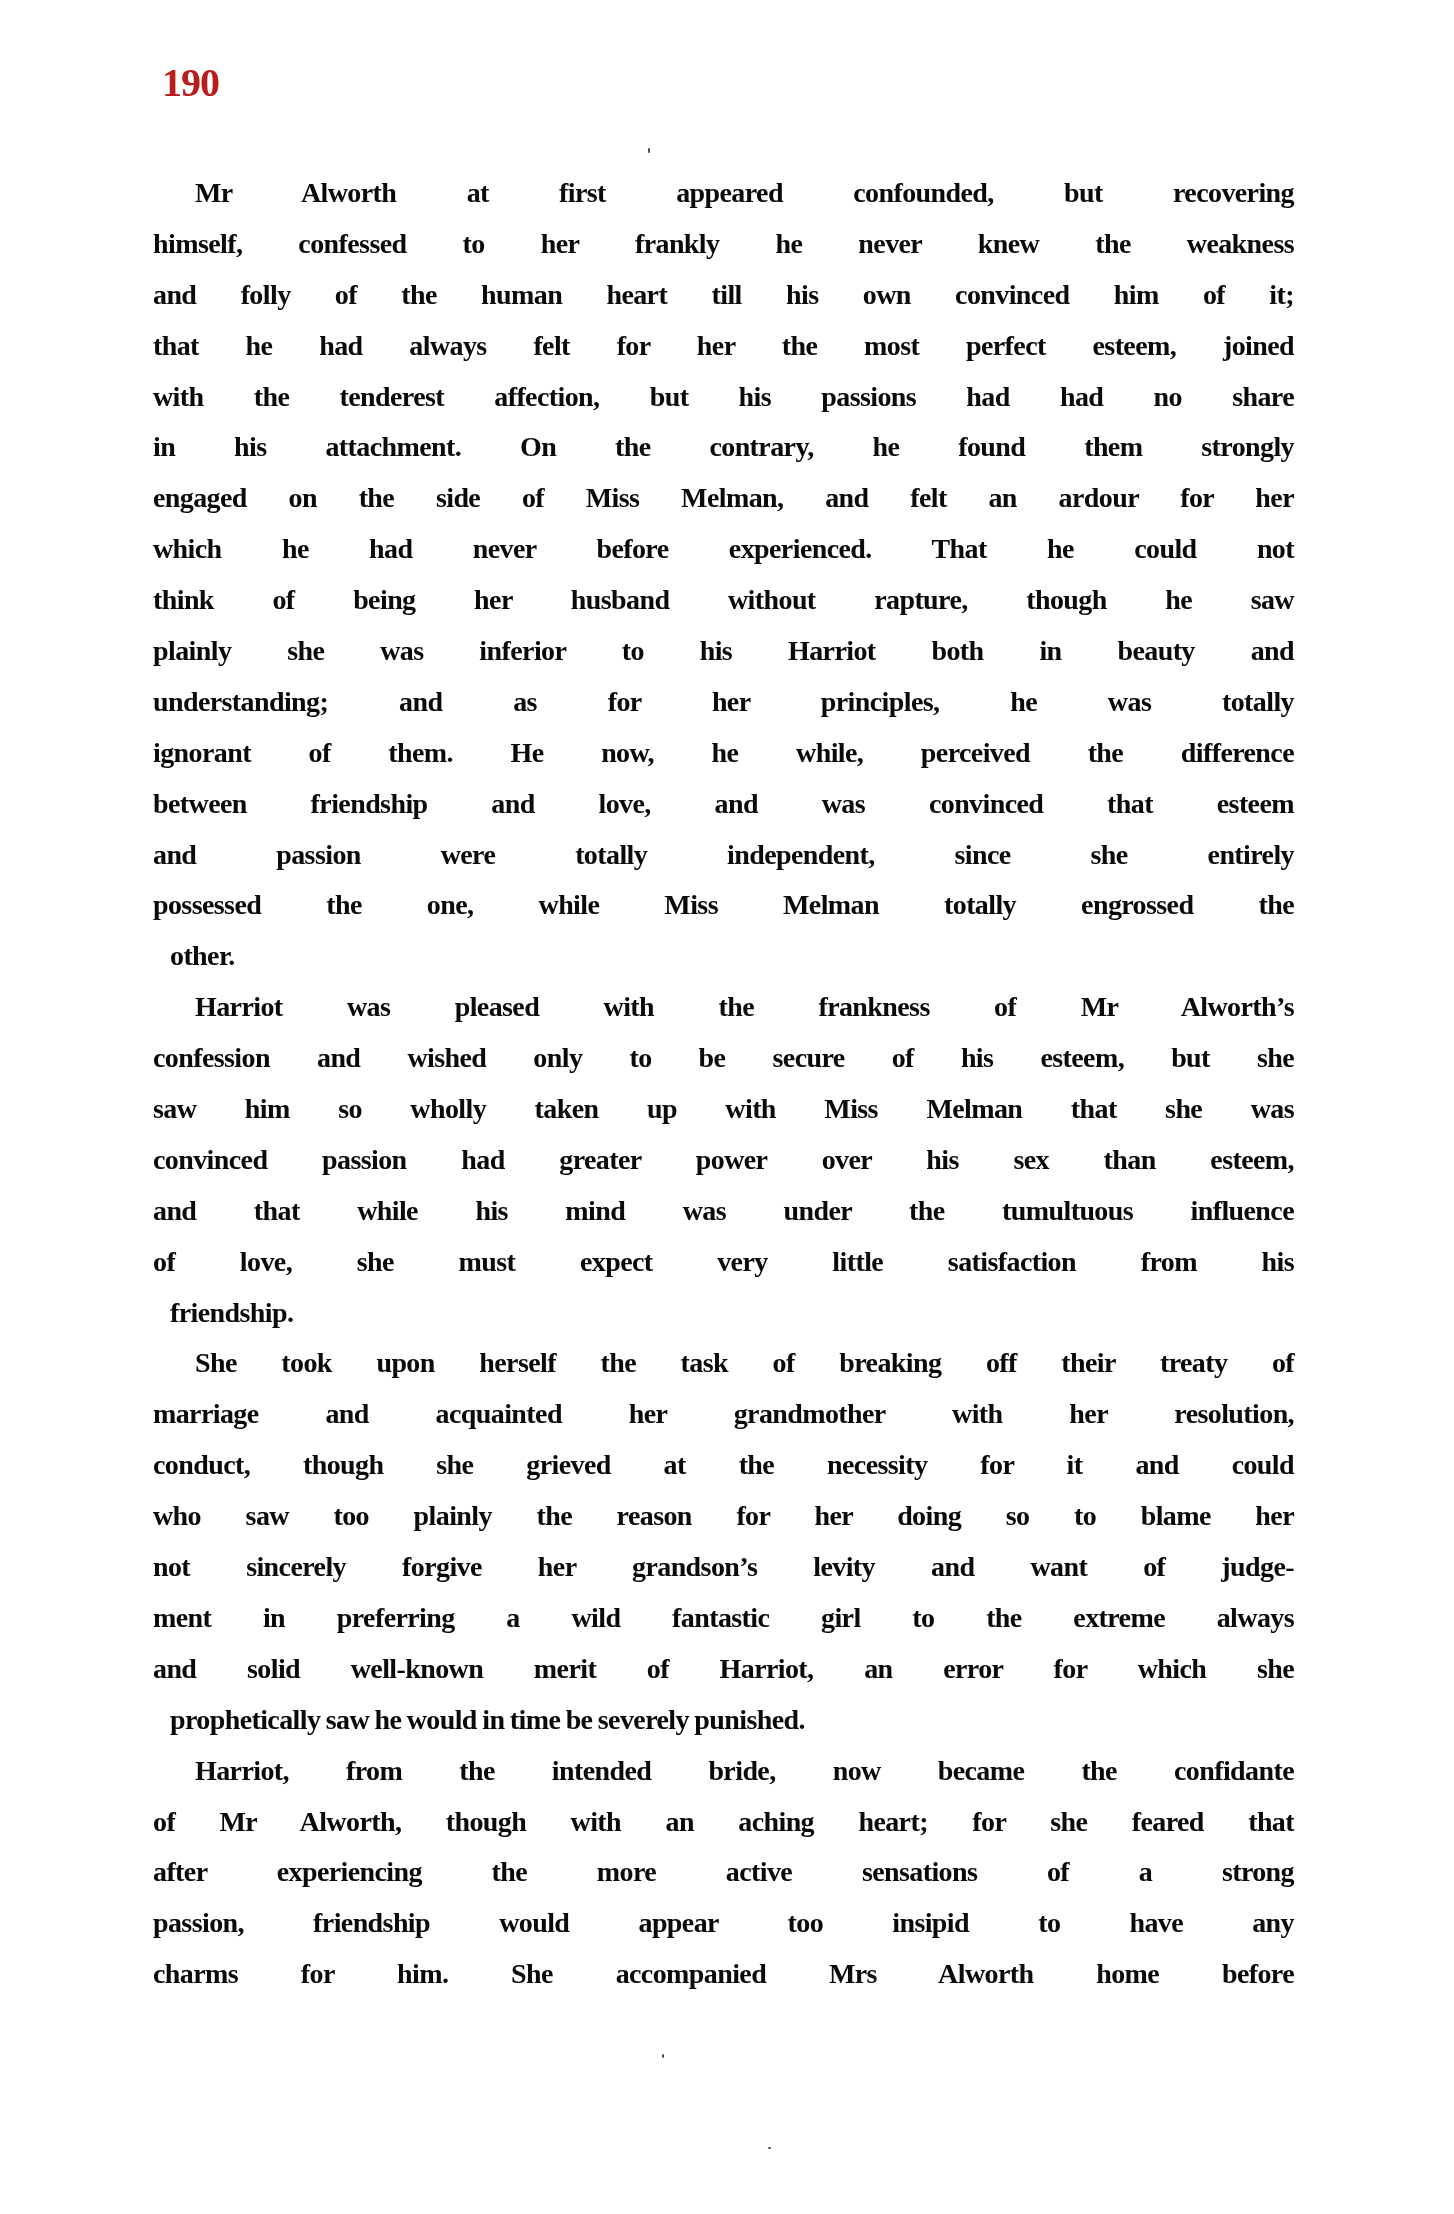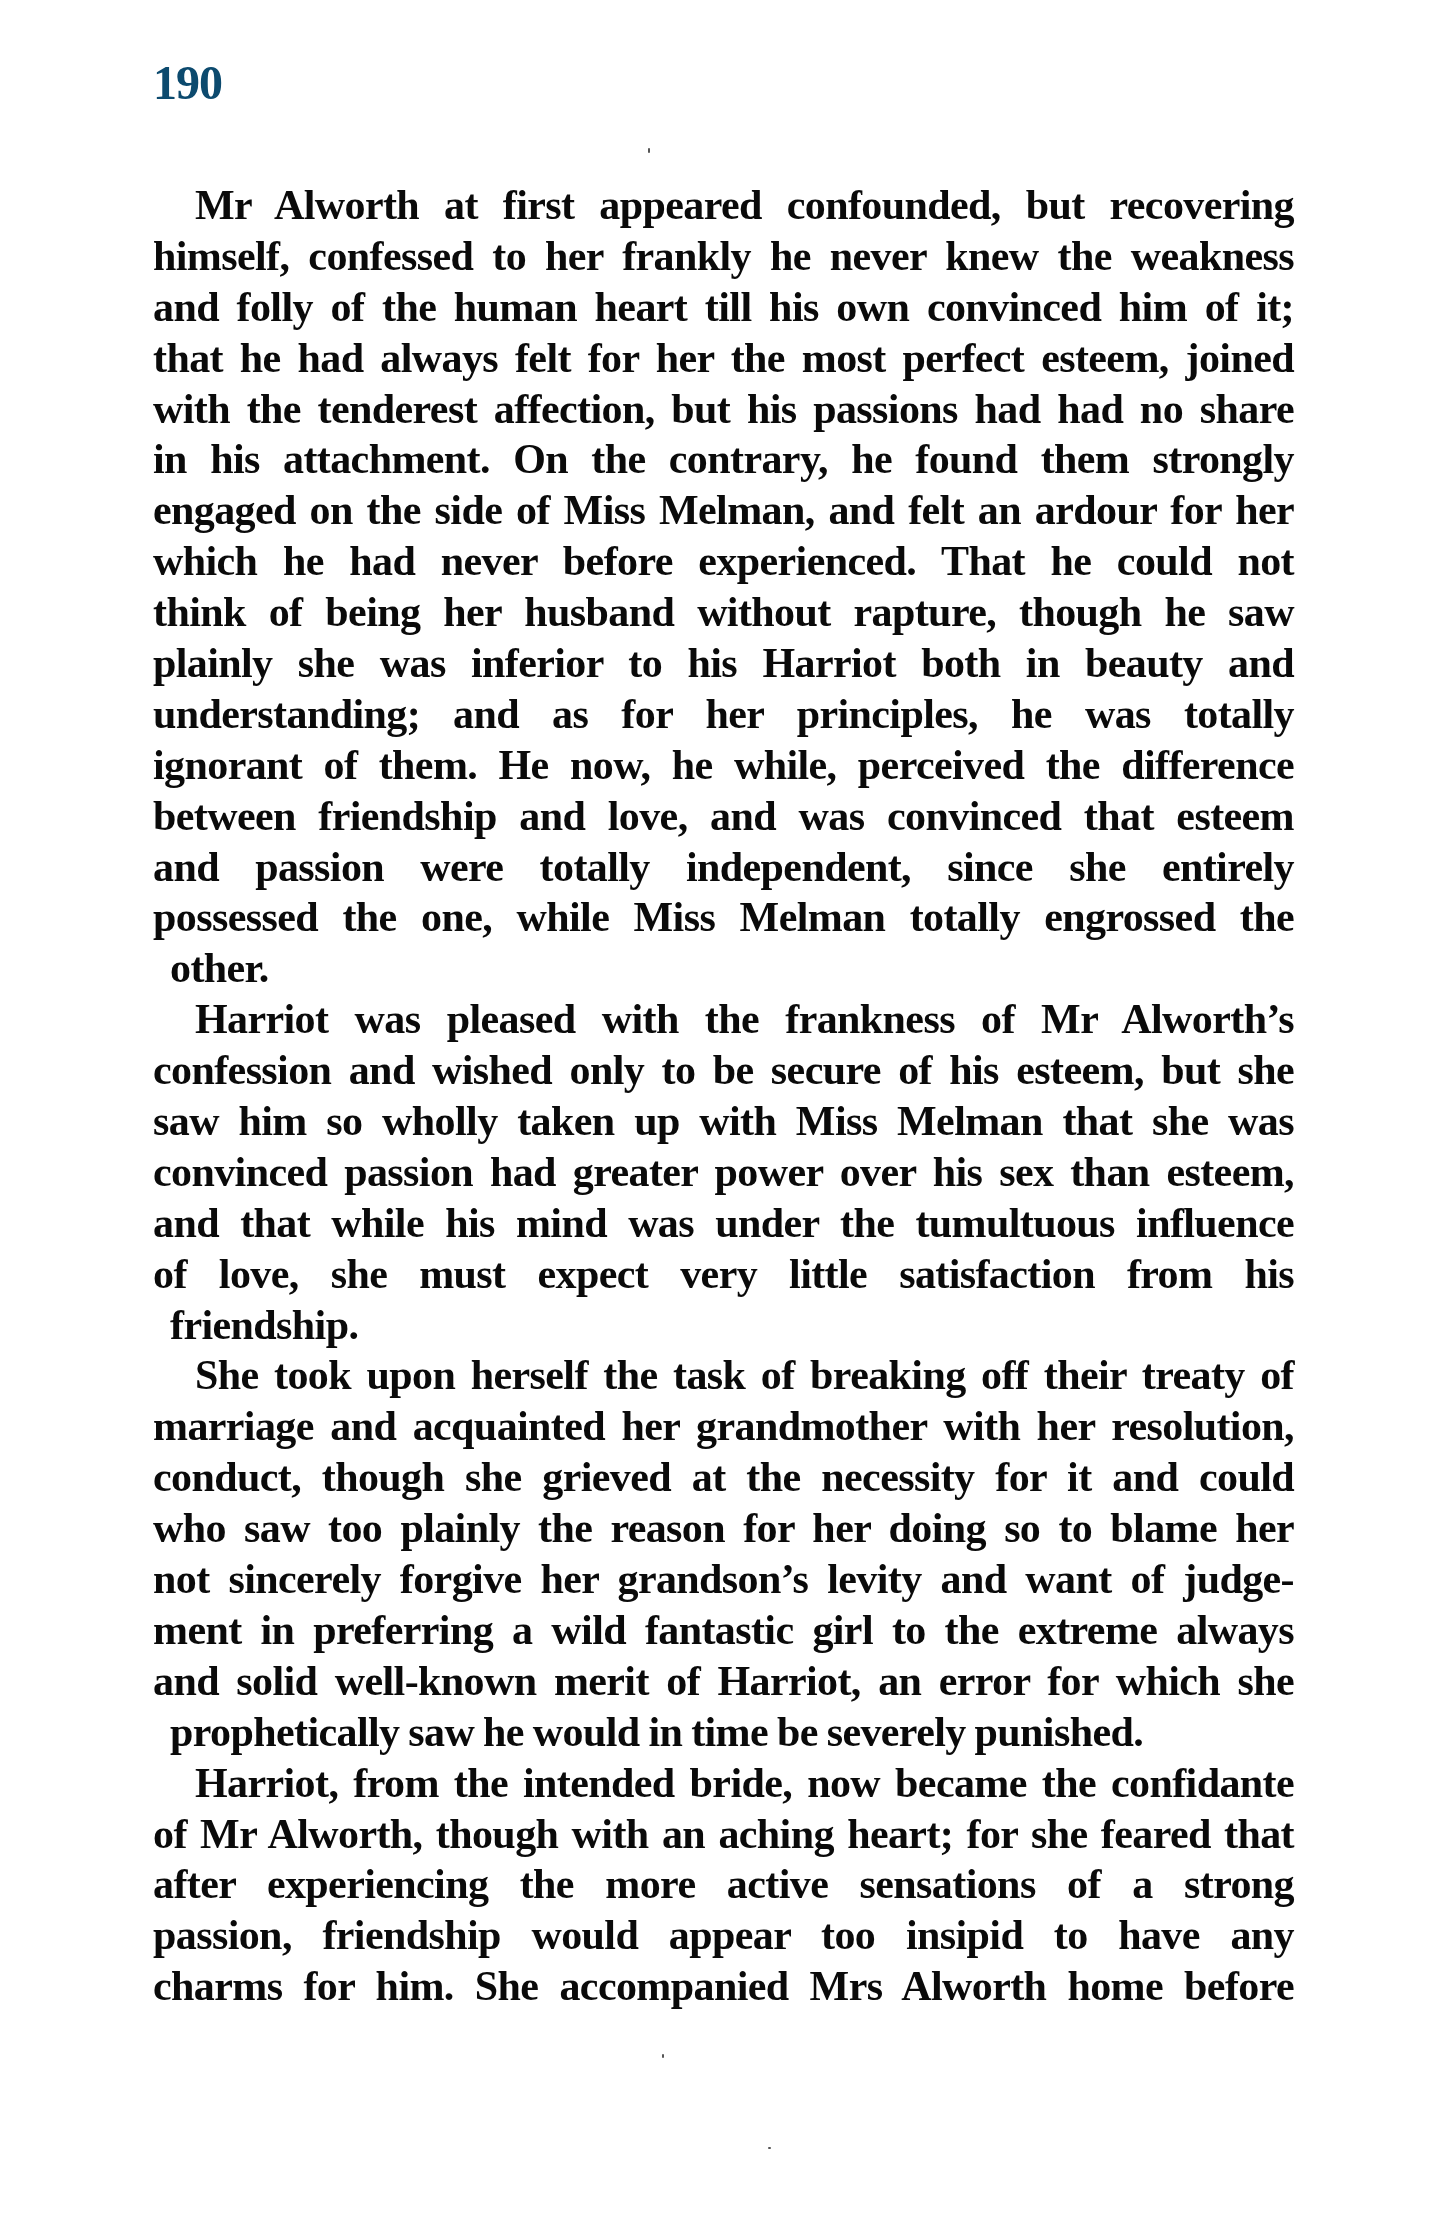--- a/index.html
+++ b/index.html
@@ -1,27 +1,27 @@
 <!DOCTYPE html>
 <html><head>
 <meta charset="utf-8">
 <style>
   html, body { margin: 0; padding: 0; background: #ffffff; }
   body { width: 1454px; height: 2214px; position: relative; overflow: hidden; }
   .page { position: absolute; left: 0; top: 0; width: 1454px; height: 2214px; background: #ffffff; }
   .page-number {
-    position: absolute; left: 153px; top: 58px;
+    position: absolute; left: 162px; top: 58px;
     font-family: "Liberation Serif", serif; font-weight: bold;
-    font-size: 48px; line-height: 50px; color: #0c4a6e;
+    font-size: 40px; line-height: 50px; color: #b91c1c;
     letter-spacing: -1px;
   }
   .text-block {
-    position: absolute; left: 153px; top: 180px; width: 1141px;
+    position: absolute; left: 153px; top: 168px; width: 1141px;
     font-family: "Liberation Serif", serif; font-weight: bold;
-    color: #0a0a0a; font-size: 42px;
+    color: #0a0a0a; font-size: 28px;
   }
   .line {
     display: block; height: 50.9px; line-height: 50.9px;
     white-space: nowrap; text-align: justify; text-align-last: justify;
     letter-spacing: -0.6px; word-spacing: -1px;
     overflow: visible;
   }
   .line.indent { padding-left: 42px; }
   .line.last { text-align-last: left; margin-left: 17px; }
   .speck { position: absolute; width: 3px; height: 3px; background: #555; border-radius: 1px; }

